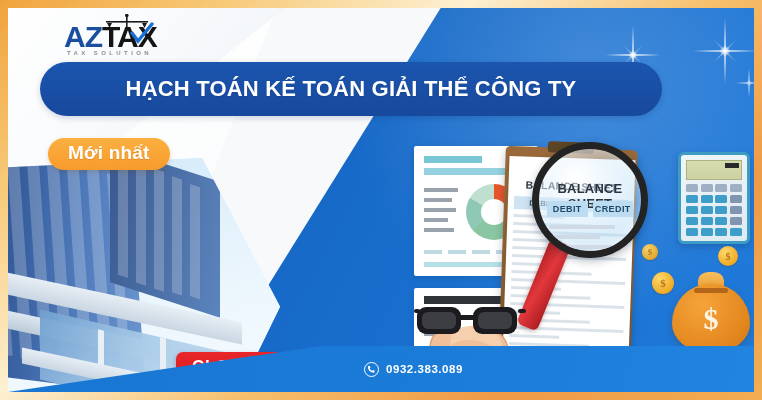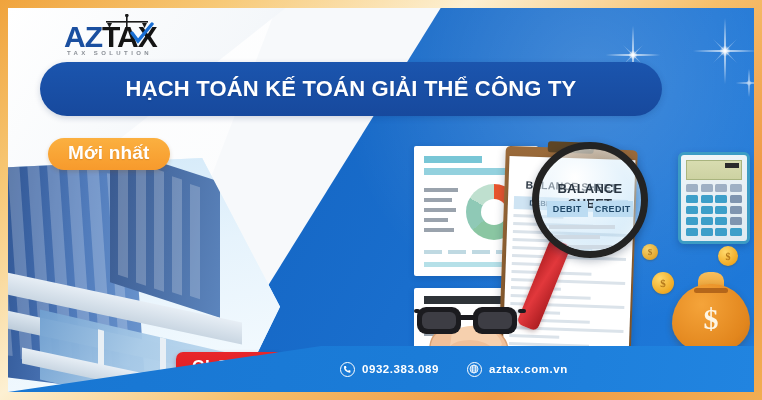--- a/index.html
+++ b/index.html
@@ -321,21 +321,21 @@
   #footer .fbg {
     position: absolute; inset: 0;
     background: linear-gradient(100deg,#1876d2 0%,#1b7cd8 55%,#2184e0 100%);
     clip-path: polygon(100% 0, 100% 100%, 0 100%, 42% 0);
   }
   #footer .items {
     position: absolute; left: 332px; top: 0; right: 10px; height: 46px;
     display: flex; align-items: center; gap: 28px;
     z-index: 2;
   }
-  .fitem { display: flex; align-items: center; gap: 7px; }
+  .fitem { display: flex; align-items: center; gap: 7px; margin-left: 24px; }
   .fitem .ico {
     width: 15px; height: 15px; border-radius: 50%;
     border: 1.4px solid #ffffff;
     display: flex; align-items: center; justify-content: center;
     flex: 0 0 auto;
   }
   .fitem .lbl {
     color: #ffffff; font-size: 11.5px; font-weight: 700; letter-spacing: .55px;
     white-space: nowrap;
   }
@@ -570,27 +570,17 @@
       <div class="fbg"></div>
       <div class="items">
         <div class="fitem">
           <span class="ico">
             <svg viewBox="0 0 14 14" width="9" height="9">
               <path d="M2.4 1.6 L4.6 1.6 L5.4 4.2 L4 5.2 Q5.2 8 8 9.2 L9 7.8 L11.6 8.6 L11.6 11 Q11.6 12.2 10.2 12 Q6 11.4 3.2 8.4 Q1.2 6 1.6 3 Q1.6 1.6 2.4 1.6 Z" fill="#ffffff"></path>
             </svg>
           </span>
           <span class="lbl">0932.383.089</span>
         </div>
-        <div class="fitem">
-          <span class="ico">
-            <svg viewBox="0 0 14 14" width="10" height="10">
-              <circle cx="7" cy="7" r="5.6" fill="none" stroke="#ffffff" stroke-width="1.2"></circle>
-              <ellipse cx="7" cy="7" rx="2.4" ry="5.6" fill="none" stroke="#ffffff" stroke-width="1.1"></ellipse>
-              <path d="M1.4 7 H12.6 M2.2 4.3 H11.8 M2.2 9.7 H11.8" stroke="#ffffff" stroke-width="1.1"></path>
-            </svg>
-          </span>
-          <span class="lbl">aztax.com.vn</span>
-        </div>
       </div>
     </div>
 
   </div>
 </div>
 
 </body></html>

